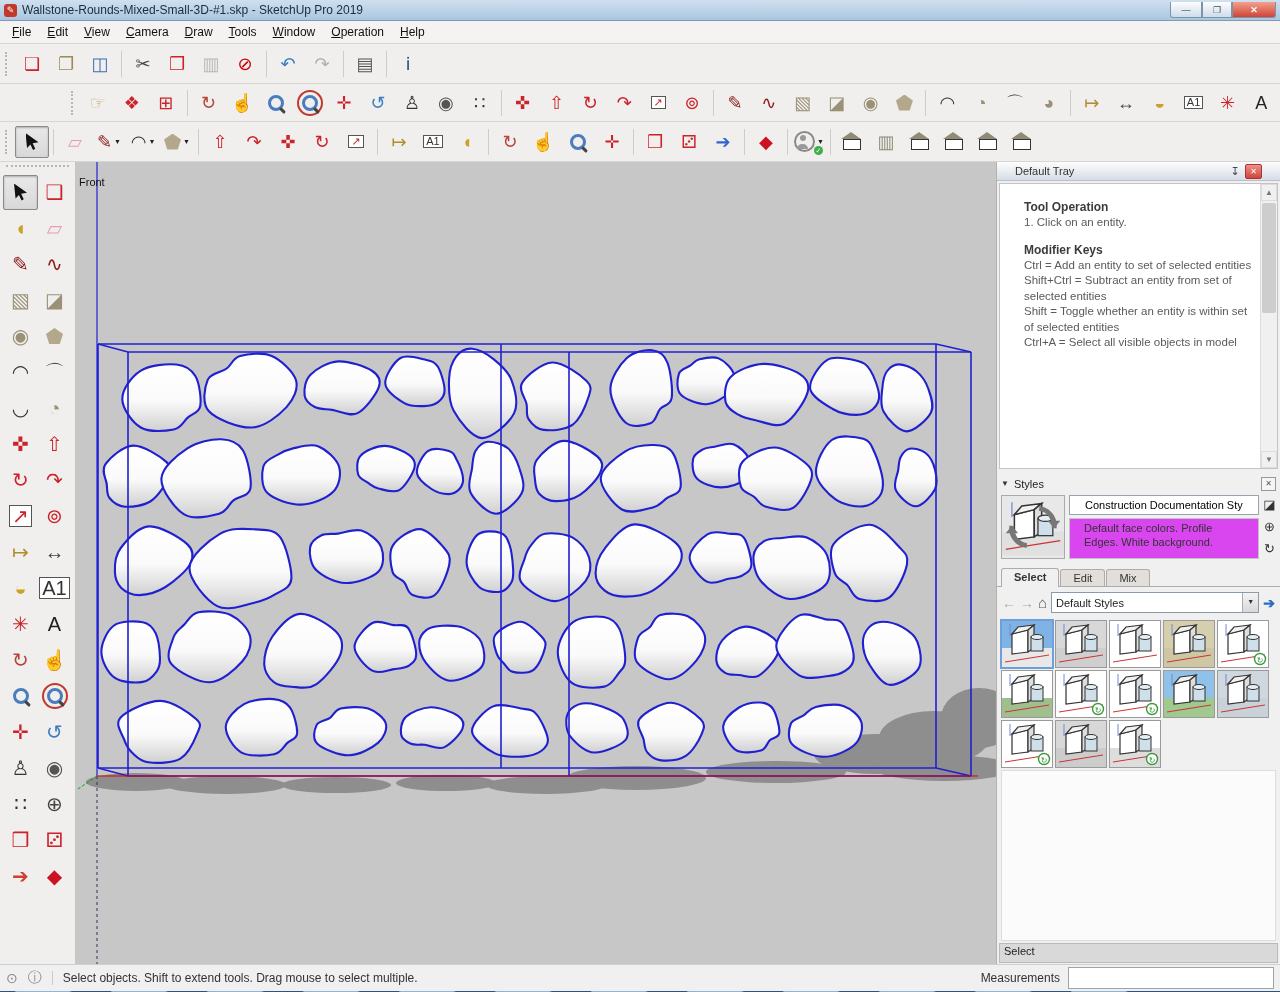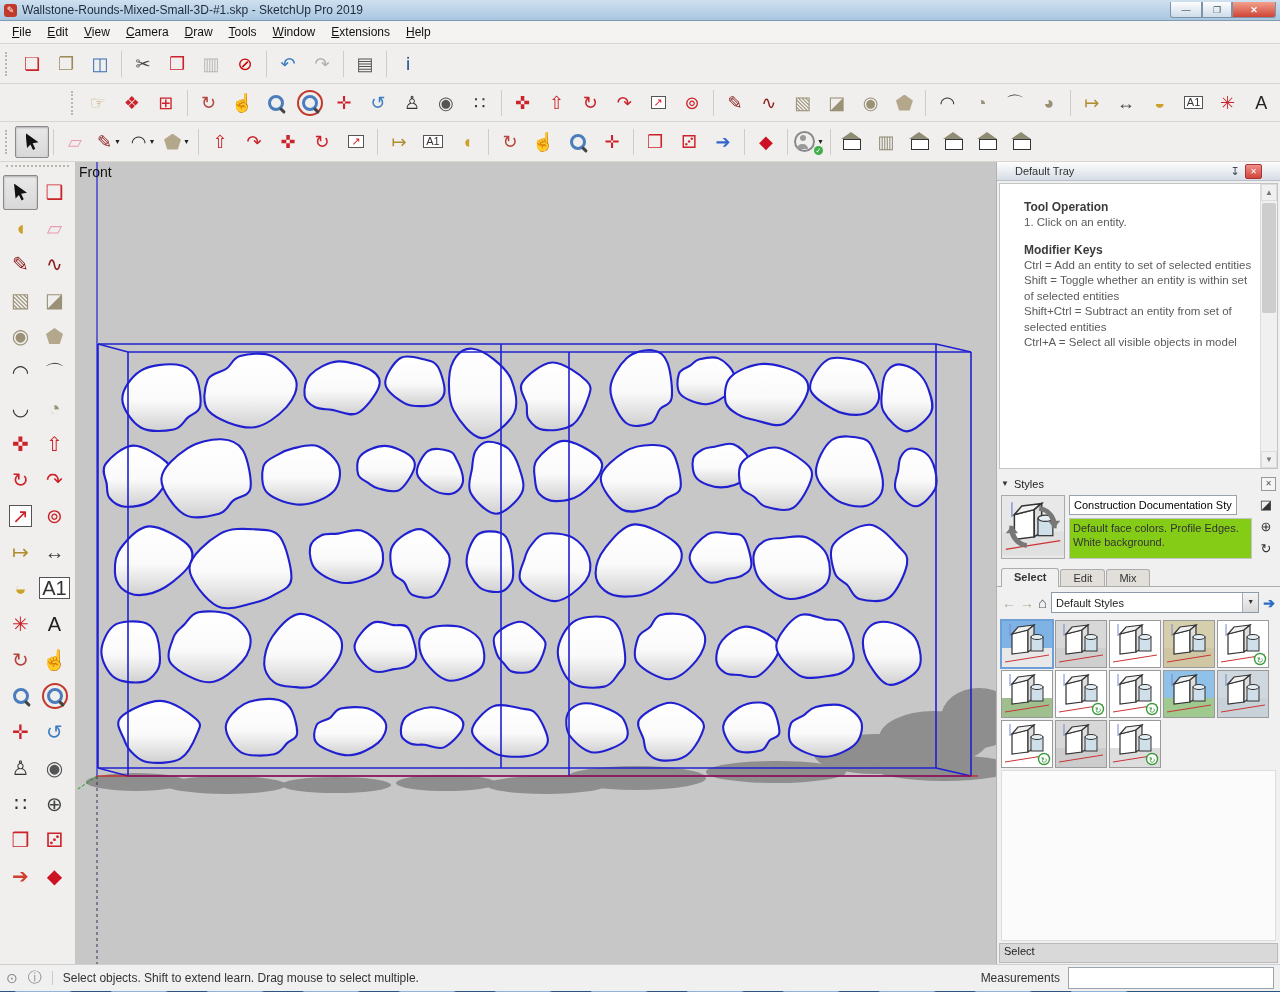--- a/index.html
+++ b/index.html
@@ -40,21 +40,21 @@
   .shape-person::before{content:"";position:absolute;width:6px;height:6px;border-radius:50%;background:#9a9a9a;left:3.5px;top:2px}
   .shape-person::after{content:"";position:absolute;width:11px;height:5px;border-radius:5px 5px 0 0;background:#9a9a9a;left:1px;bottom:1px}
   
   .main{display:flex;height:802px}
   .lefttools{width:75px;background:#f0efee;border-right:1px solid #c9c6c1;padding-top:3px}
   .lt-grip{height:5px;border-top:2px dotted #b9b6b1;margin:0 6px 2px}
   .lt-grid{display:grid;grid-template-columns:34px 34px;justify-content:center;grid-auto-rows:36px;align-items:center;justify-items:center}
   .lt-grid .tbtn{width:33px;height:33px}
   .lt-grid .tbtn .g{font-size:20px}
   .canvas{flex:1;position:relative;background:#c7c7c7;overflow:hidden}
-  .view-label{position:absolute;left:3px;top:2px;font-size:14px;color:#111;z-index:5}
+  .view-label{position:absolute;left:3px;top:14px;font-size:11px;color:#111;z-index:5}
   .canvas svg{position:absolute;left:0;top:0}
   
   .tray{width:283px;background:#f0f0f0;border-left:1px solid #b4b1ac;display:flex;flex-direction:column}
   .tray-header{height:18px;background:linear-gradient(#fdfdfd,#d6dde6);border-bottom:1px solid #b9bfc7;display:flex;align-items:center;padding:0 18px;font-size:11px;color:#333}
   .tray-header .sp{flex:1}
   .pin-btn{width:16px;text-align:center;color:#445;font-size:11px}
   .tray-close{width:15px;height:13px;background:linear-gradient(#f0908a,#d0453a);border:1px solid #a33;color:#fff;font-size:8px;line-height:13px;text-align:center;border-radius:2px;margin-left:2px}
   .instructor{height:284px;background:#fff;border:1px solid #c4c4c4;margin:2px 2px 6px 2px;position:relative;overflow:hidden}
   .ins-body{position:absolute;left:24px;right:18px;top:4px;font-size:11.5px;color:#5a5a5a;line-height:1.35}
   .ins-h{font-weight:bold;color:#3c3c3c;margin-top:11px;font-size:12px}
@@ -63,22 +63,22 @@
   .vs-arrow{height:15px;text-align:center;font-size:8px;color:#777;line-height:15px;background:#f0f0f0;border:1px solid #dcdcdc}
   .vs-track{flex:1;position:relative}
   .vs-thumb{position:absolute;left:1px;right:1px;top:2px;height:110px;background:#cdcdcd;border-radius:2px}
   .styles-head{height:17px;display:flex;align-items:center;padding:0 4px;font-size:11px;color:#222;background:#f0f0f0}
   .styles-head .tri{font-size:8px;margin-right:5px;color:#333}
   .styles-head .sp{flex:1}
   .sx{width:13px;height:12px;border:1px solid #999;background:#f5f5f5;font-size:8px;line-height:11px;text-align:center;color:#555}
   .styles-top{display:flex;padding:3px 4px;gap:4px}
   .style-preview{width:62px;height:62px;border:1px solid #aaa;background:#e8e8e8}
   .style-fields{flex:1;display:flex;flex-direction:column;gap:3px}
-  .style-name{height:16px;border:1px solid #9aa4ae;font-size:11px;padding:1px 4px;font-family:"Liberation Sans",sans-serif;background:#fff;width:158px}
-  .style-desc{flex:1;border:1px solid #c4c4c4;background:#84cc16;font-size:11px;color:#333;padding:2px 3px;line-height:1.3}
+  .style-name{height:16px;border:1px solid #9aa4ae;font-size:11px;padding:1px 15px;font-family:"Liberation Sans",sans-serif;background:#fff;width:158px}
+  .style-desc{flex:1;border:1px solid #c4c4c4;background:#d946ef;font-size:11px;color:#333;padding:2px 14px;line-height:1.3}
   .style-btncol{width:20px;display:flex;flex-direction:column;align-items:center;gap:7px;padding-top:2px}
   .style-btncol span{font-size:13px;color:#333}
   .tabs{display:flex;align-items:flex-end;height:20px;padding:0 4px;border-bottom:1px solid #acacac;margin-top:4px}
   .tab{padding:2px 12px;font-size:11px;border:1px solid #acacac;border-bottom:none;background:#e2dfda;border-radius:3px 3px 0 0;margin-right:1px;color:#333}
   .tab.active{background:#f0f0f0;position:relative;top:1px;padding-bottom:4px;font-weight:bold}
   .stylenav{display:flex;align-items:center;gap:4px;padding:5px 5px}
   .nav-arrow{font-size:14px;color:#b3a98f;font-weight:bold}
   .nav-home{font-size:15px;color:#555}
   .combo{flex:1;height:19px;border:1px solid #8a9aa8;background:#fff;display:flex;align-items:center;font-size:11px;padding-left:4px}
   .combo .cdd{margin-left:auto;width:15px;height:100%;background:linear-gradient(#f4f4f4,#d8d8d8);border-left:1px solid #aab;text-align:center;font-size:7px;line-height:18px;color:#333}
@@ -114,21 +114,21 @@
 </div>
 
 <div class="menubar" id="menubar">
     <div class="menu-item">File</div>
     <div class="menu-item">Edit</div>
     <div class="menu-item">View</div>
     <div class="menu-item">Camera</div>
     <div class="menu-item">Draw</div>
     <div class="menu-item">Tools</div>
     <div class="menu-item">Window</div>
-    <div class="menu-item">Extensions</div>
+    <div class="menu-item">Operation</div>
     <div class="menu-item">Help</div>
   </div>
 
 <div class="tbrow r1" id="tbrow1">
     <div class="grip"></div>
     <div class="tbtn">
       <span class="g" style="color: rgb(204, 34, 41);">❏</span>
     </div>
     <div class="tbtn">
       <span class="g" style="color: rgb(156, 139, 87);">❐</span>
@@ -605,22 +605,22 @@
       <span class="pin-btn">↧</span>
       <span class="tray-close">✕</span>
     </div>
 
     <div class="instructor">
       <div class="ins-body" id="insbody">
           <div class="ins-h">Tool Operation</div>
           <div class="ins-p">1. Click on an entity.</div>
           <div class="ins-h">Modifier Keys</div>
           <div class="ins-p">Ctrl = Add an entity to set of selected entities</div>
+          <div class="ins-p">Shift+Ctrl = Subtract an entity from set of selected entities</div>
           <div class="ins-p">Shift = Toggle whether an entity is within set of selected entities</div>
-          <div class="ins-p">Shift+Ctrl = Subtract an entity from set of selected entities</div>
           <div class="ins-p">Ctrl+A = Select all visible objects in model</div>
         </div>
       <div class="vscroll">
         <div class="vs-arrow">▲</div>
         <div class="vs-track">
             <div class="vs-thumb"></div>
           </div>
         <div class="vs-arrow">▼</div>
       </div>
     </div>
@@ -820,21 +820,21 @@
 
     <div class="tray-fill"></div>
     <div class="tray-select-bar">Select</div>
   </div>
 </div>
 
 <div class="statusbar">
   <span class="sb-ico">⊙</span>
   <span class="sb-ico">ⓘ</span>
   <span class="sb-div"></span>
-  <span class="sb-hint">Select objects. Shift to extend learn. Drag mouse to select multiple.</span>
+  <span class="sb-hint">Select objects. Shift to extend tools. Drag mouse to select multiple.</span>
   <div class="sb-right">
     <span class="sb-meas-label">Measurements</span>
     <input class="sb-meas-input" value="" style="">
   </div>
 </div>
 
 <div class="taskbar" id="taskbar">
     <div class="tkbtn"></div>
     <div class="tkbtn"></div>
     <div class="tkbtn"></div>

